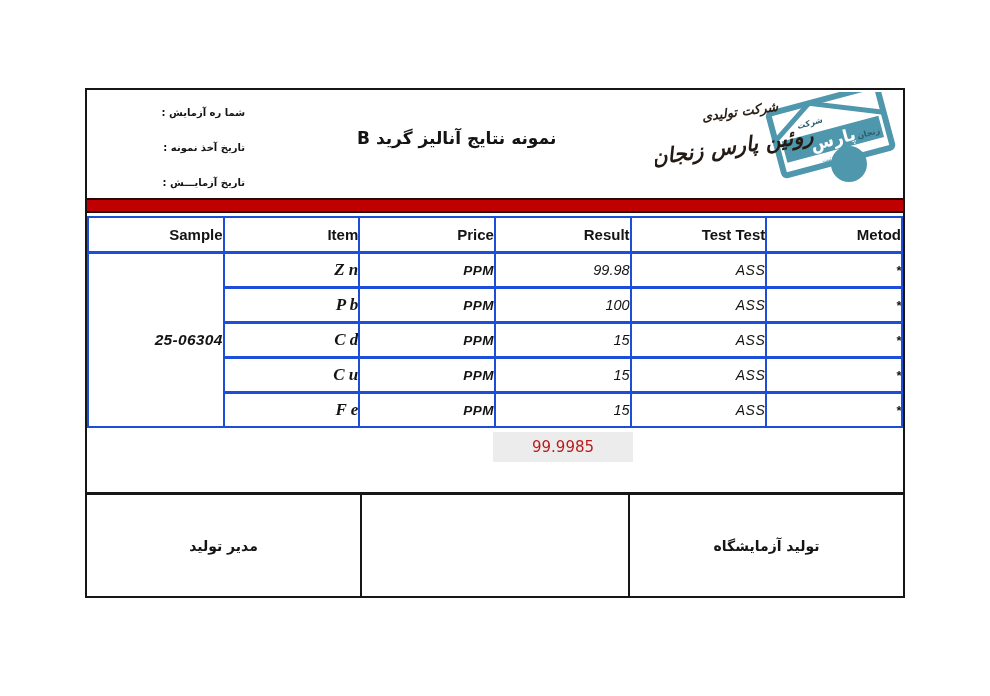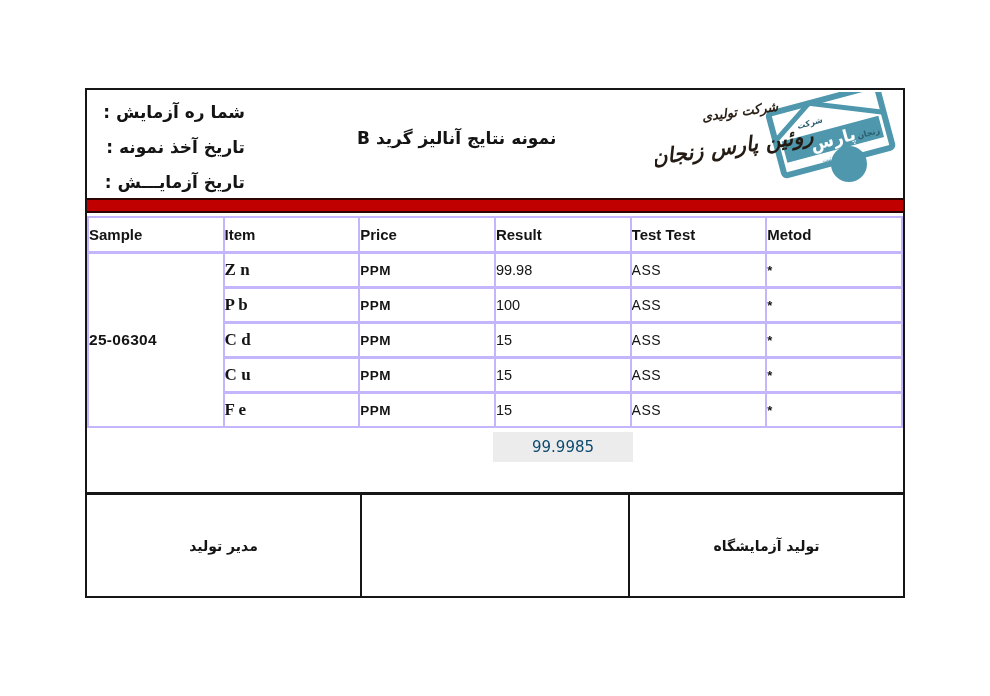--- a/index.html
+++ b/index.html
@@ -4,49 +4,49 @@
 <style>
   html,body{margin:0;padding:0;background:#ffffff;}
   .page{position:relative;width:990px;height:696px;background:#ffffff;overflow:hidden;
         font-family:"Liberation Sans","DejaVu Sans",sans-serif;color:#141414;}
   .doc{position:absolute;left:85px;top:88px;width:816px;height:506px;
        border:2px solid #161616;background:#fff;display:flex;flex-direction:column;}
 
   
   .hdr{position:relative;height:108px;flex:0 0 auto;}
   .hdr-labels{position:absolute;left:8px;top:5px;width:150px;direction:rtl;}
-  .hdr-labels .lbl{height:35px;line-height:35px;font-weight:bold;font-size:17px;
+  .hdr-labels .lbl{height:35px;line-height:35px;font-weight:bold;font-size:10px;
                    font-family:"DejaVu Sans",sans-serif;text-align:right;white-space:nowrap;}
   .hdr-title{position:absolute;left:270px;top:38px;width:270px;text-align:left;direction:rtl;
              font-weight:bold;font-size:17px;font-family:"DejaVu Sans",sans-serif;}
   .logo{position:absolute;right:4px;top:2px;width:244px;height:104px;}
 
   
   .redbar{height:11px;flex:0 0 auto;background:#c00000;
           border-top:2px solid #2d0404;border-bottom:2px solid #2d0404;}
   .gap{height:3px;flex:0 0 auto;background:#fff;}
 
   
   table.grid{width:100%;border-collapse:collapse;table-layout:fixed;flex:0 0 auto;}
-  .grid th,.grid td{border:2px solid #c4b5fd;text-align:left;vertical-align:middle;
+  .grid th,.grid td{border:2px solid #1d4ed8;text-align:right;vertical-align:middle;
                     padding:0;overflow:hidden;}
   .grid th{height:33px;font-size:15px;font-weight:bold;}
   .grid td{height:32px;}
-  .grid tr.d td{border-top-width:3px;}
+  .grid tr.d td{border-top-width:3px;font-style:italic;}
   .cell-item{font-family:"Liberation Serif","DejaVu Serif",serif;font-weight:bold;font-size:17px;}
   .cell-unit{font-weight:bold;font-size:13.5px;letter-spacing:.5px;}
   .cell-num{font-size:14.5px;}
   .cell-method{font-size:14px;letter-spacing:.5px;}
   .cell-price{font-size:13px;font-weight:bold;}
   .cell-sample{font-weight:bold;font-size:15.5px;letter-spacing:.3px;}
 
   
   .blank-band{position:relative;height:64px;flex:0 0 auto;}
   .wmark{position:absolute;left:406px;top:4px;width:140px;height:30px;background:#ececec;
-         color:#0c4a6e;font-size:15px;display:flex;align-items:center;justify-content:center;
+         color:#b91c1c;font-size:15px;display:flex;align-items:center;justify-content:center;
          font-family:"DejaVu Sans",sans-serif;}
 
   
   .sig-row{flex:1 1 auto;display:flex;border-top:3px solid #161616;}
   .sig-cell{display:flex;align-items:center;justify-content:center;direction:rtl;
             font-size:14px;font-family:"DejaVu Sans",sans-serif;font-weight:bold;}
   .sig-left{width:273px;border-right:2px solid #161616;}
   .sig-mid{flex:1;}
   .sig-right{width:273px;border-left:2px solid #161616;}
 

